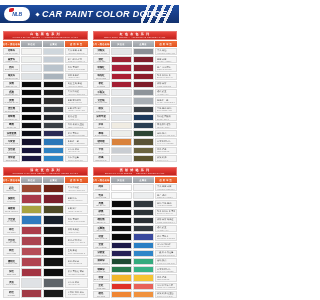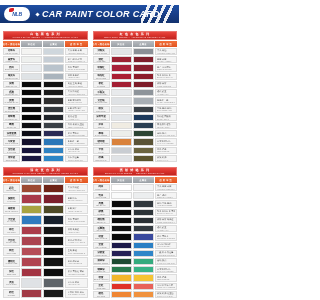--- a/index.html
+++ b/index.html
@@ -124,21 +124,21 @@
 <div id="page">
 
   <div class="banner">
     <div class="banner-bar"></div>
     <div class="logo">
       <div class="logo-leaf"></div>
       <div class="logo-mark">NLB</div>
     </div>
     <div class="banner-title">
       <span class="banner-dot"></span>
-      <span>CAR PAINT COLOR CARD</span>
+      <span>CAR PAINT COLOR DODGE</span>
     </div>
   </div>
 
   <div class="grid">
 
     <div class="panel">
       <div class="panel-titlebar">
         <div class="panel-title">白 色 黑 色 系 列</div>
         <div class="panel-subtitle">WHITE &amp; BLACK SERIES — AUTOMOTIVE REFINISH PAINT</div>
       </div>

